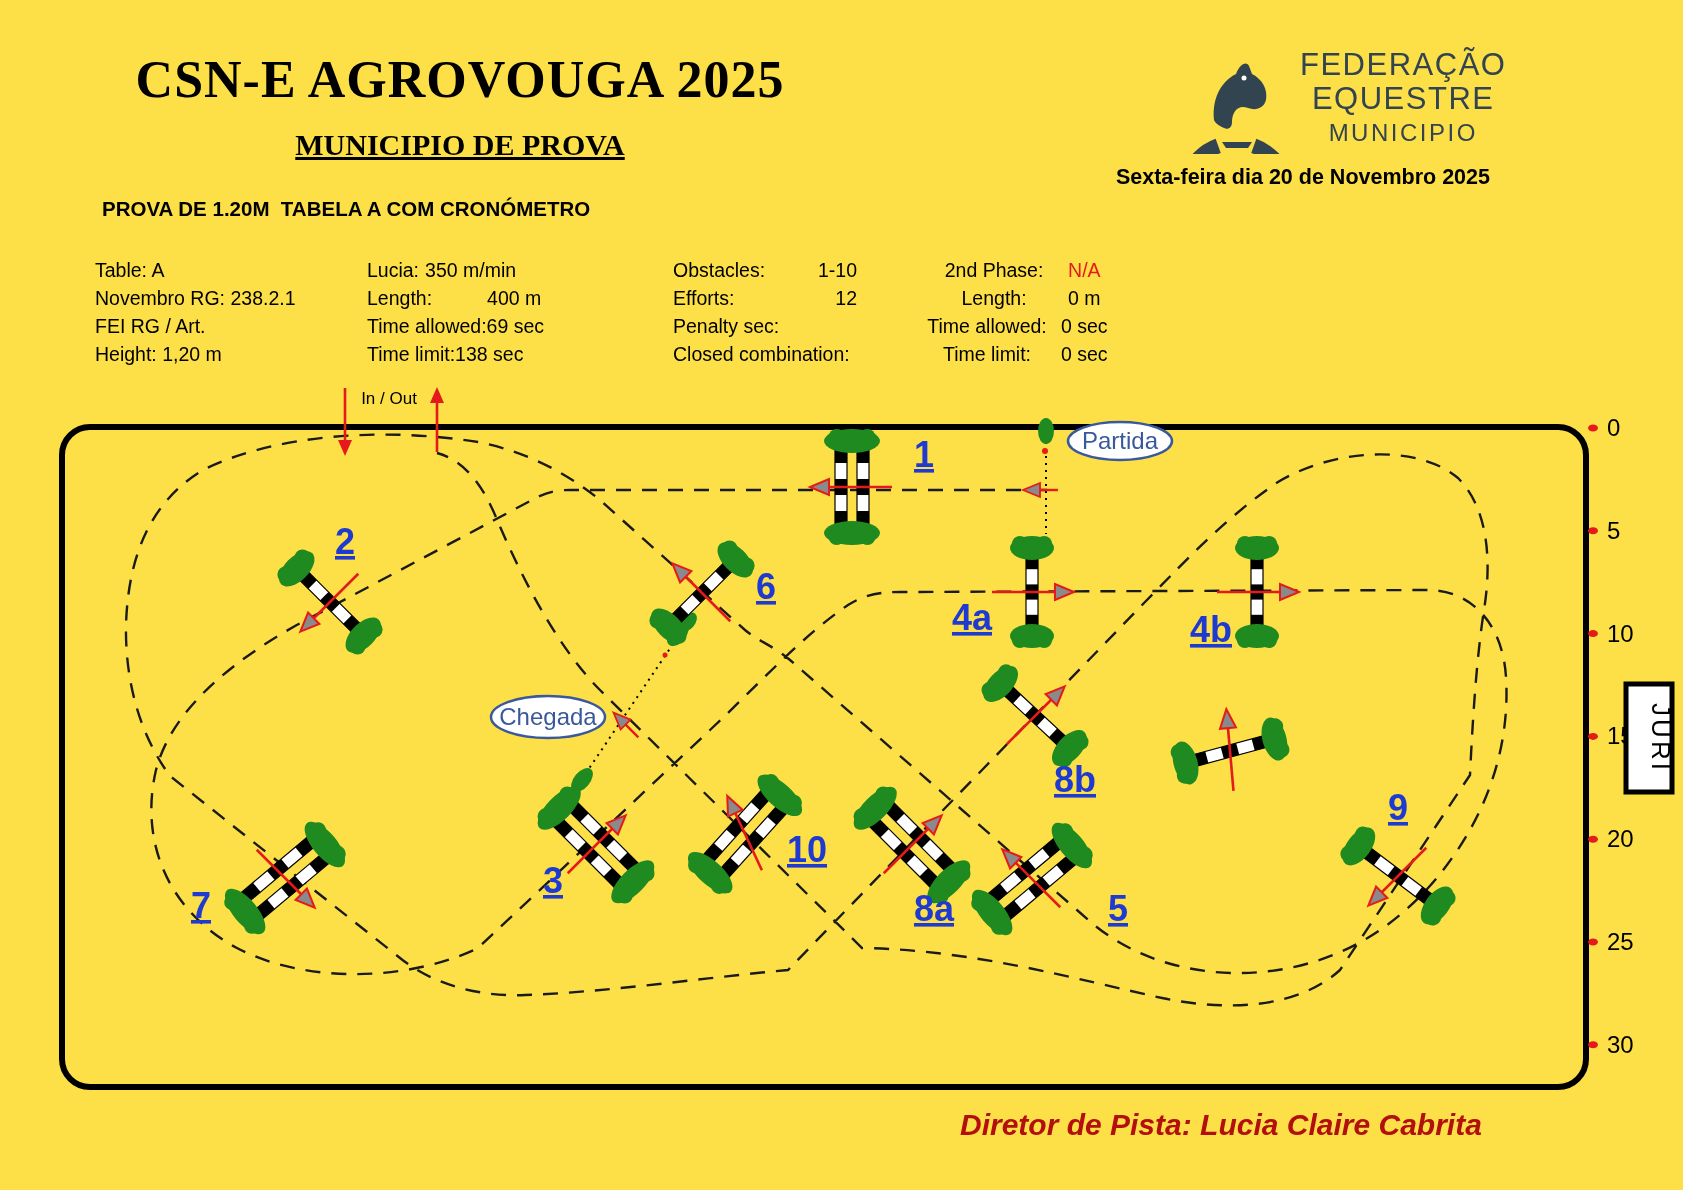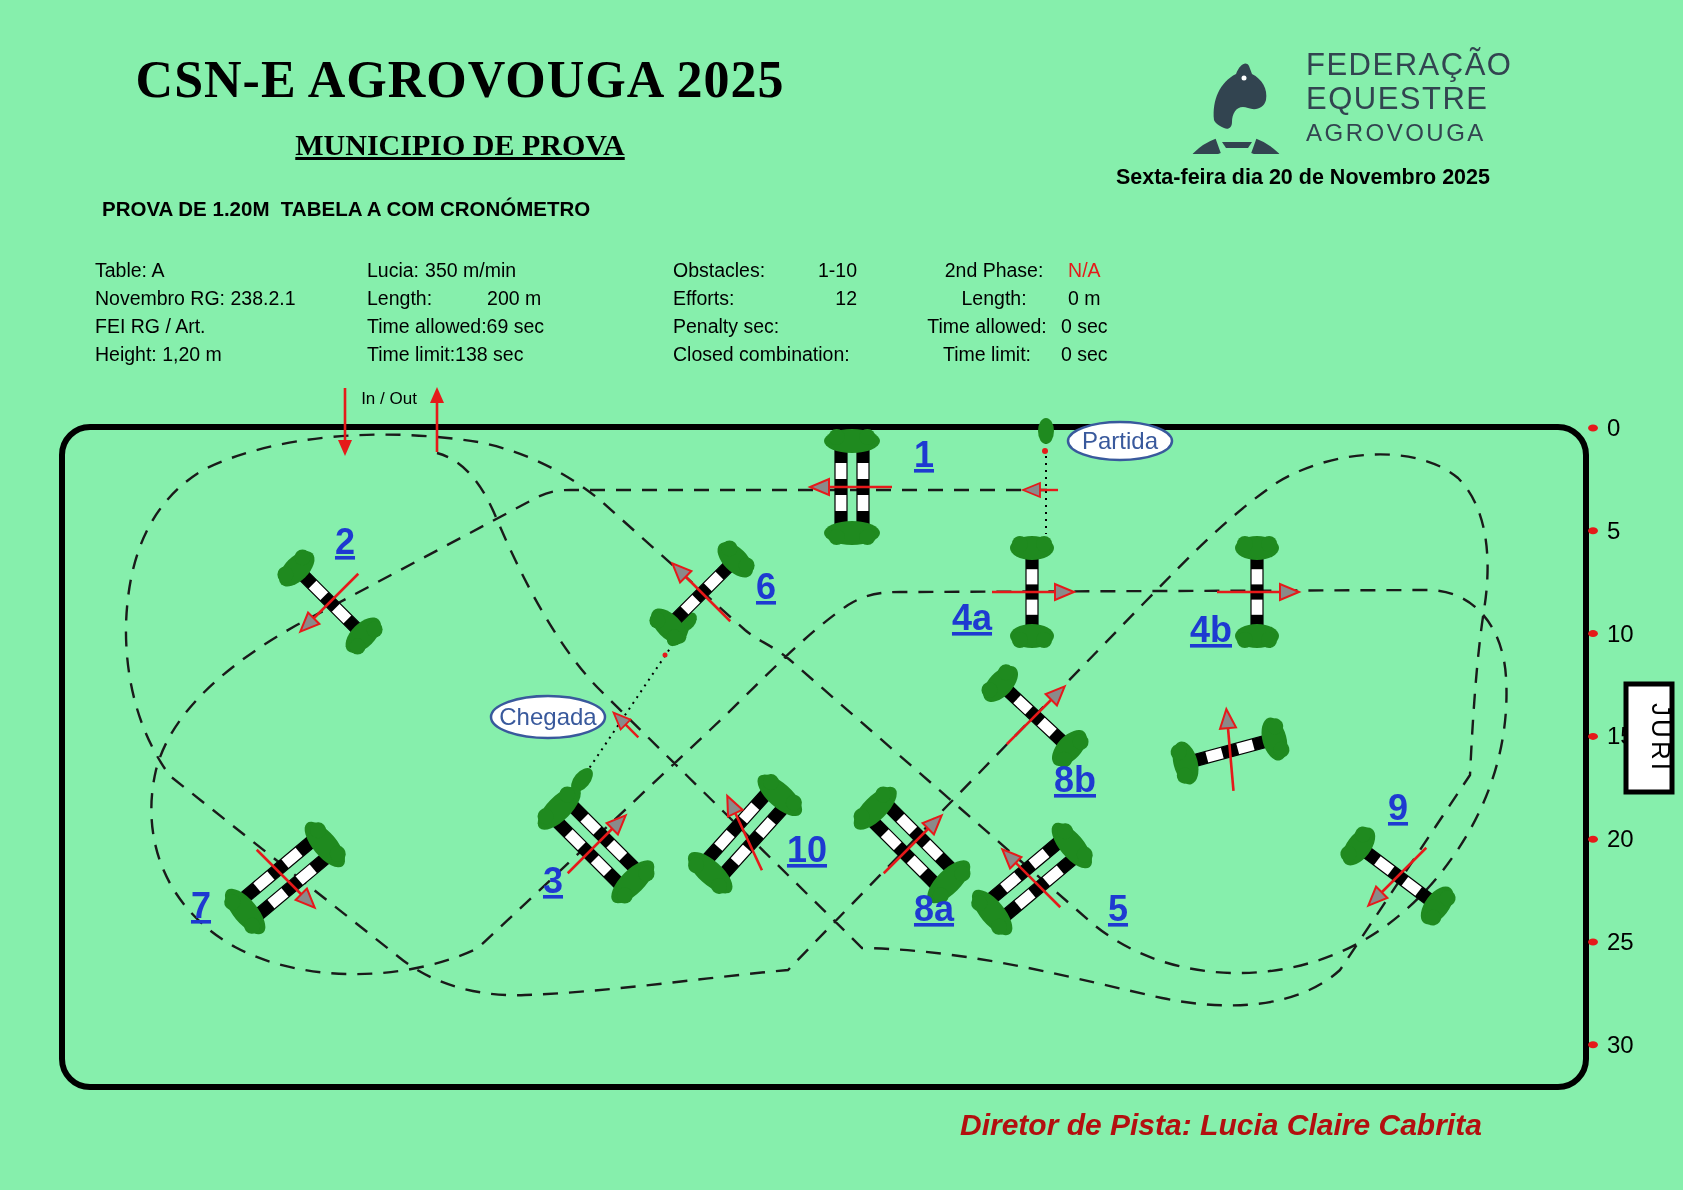--- a/index.html
+++ b/index.html
@@ -1,33 +1,33 @@
 <!DOCTYPE html>
 <html><head>
 <meta charset="utf-8">
 <style>
   html,body{margin:0;padding:0;background:#fff;}
-  .page{position:relative;width:1683px;height:1190px;background:#86efac;
+  .page{position:relative;width:1683px;height:1190px;background:#fde047;
         font-family:"Liberation Sans",sans-serif;overflow:hidden;color:#000;}
   .abs{position:absolute;}
   .page-title{left:60px;top:50px;width:800px;text-align:center;
         font-family:"Liberation Serif",serif;font-weight:bold;font-size:52px;letter-spacing:1px;}
   .page-subtitle{left:60px;top:128px;width:800px;text-align:center;
         font-family:"Liberation Serif",serif;font-weight:bold;font-size:30px;text-decoration:underline;}
   .event-date{right:193px;top:165px;font-size:21.5px;font-weight:bold;}
   .prova{left:102px;top:197px;font-size:20.5px;font-weight:bold;white-space:pre;}
   .info-col{top:256px;font-size:19.5px;line-height:28px;white-space:nowrap;}
   #info-col1{left:95px;} #info-col2{left:367px;} #info-col3{left:673px;width:184px;} #info-col4{left:913px;text-align:center;}
   .info-line{display:block;height:28px;}
   #info-col3 .info-line{display:flex;justify-content:space-between;}
   #info-col4 .lbl{display:inline-block;width:148px;}
   .val-red{color:#e51a1a;}
   .footer-line{left:960px;top:1108px;font-size:30px;font-weight:bold;font-style:italic;color:#b30f0f;}
   .logo-wrap{left:1178px;top:42px;width:320px;height:110px;}
-  .logo-text{position:absolute;left:128px;top:6px;color:#324450;line-height:34px;}
+  .logo-text{position:absolute;left:122px;top:6px;color:#324450;line-height:34px;text-align:center;}
   .logo-l1,.logo-l2{font-size:31px;letter-spacing:1.5px;}
   .logo-l3{font-size:24px;letter-spacing:2.5px;}
   .ob-label{font-weight:bold;font-size:36px;fill:#1e3ad1;text-decoration:underline;text-anchor:middle;
         font-family:"Liberation Sans",sans-serif;}
   .gate-label{font-size:24px;fill:#39599c;text-anchor:middle;font-family:"Liberation Sans",sans-serif;}
   .ruler-num{font-size:24px;fill:#000;font-family:"Liberation Sans",sans-serif;}
   .inout-text{font-size:17px;fill:#000;text-anchor:middle;font-family:"Liberation Sans",sans-serif;}
   .juri-text{font-size:26px;letter-spacing:3px;fill:#000;text-anchor:middle;font-family:"Liberation Sans",sans-serif;}
 </style>
 </head>
@@ -43,36 +43,36 @@
       <path d="M 40.2 103.9 A 52 52 0 1 0 75.8 103.9" fill="none" stroke="#324450" stroke-width="15"></path>
       <path d="M 44 100 L 74 100 L 70 106 L 48 106 Z" fill="#324450"></path>
       <g fill="#324450">
         <path d="M 36 78 C 34 58 42 40 58 32 C 62 22 68 19 71 24 L 74 32 C 84 37 90 47 88 58 C 86 66 78 69 70 66 C 60 62 54 70 54 80 C 54 86 50 88 46 86 C 40 83 37 81 36 78 Z"></path>
         <circle cx="66" cy="36" r="2.5" fill="#fff"></circle>
       </g>
     </svg>
     <div class="logo-text">
       <div class="logo-l1">FEDERAÇÃO</div>
       <div class="logo-l2">EQUESTRE</div>
-      <div class="logo-l3">AGROVOUGA</div>
+      <div class="logo-l3">MUNICIPIO</div>
     </div>
   </div>
 
   <div class="abs event-date">Sexta-feira dia 20 de Novembro 2025</div>
   <div class="abs prova">PROVA DE 1.20M  TABELA A COM CRONÓMETRO</div>
 
   <div class="abs info-col" id="info-col1">
       <span class="info-line">Table: A</span>
       <span class="info-line">Novembro RG: 238.2.1</span>
       <span class="info-line">FEI RG / Art.</span>
       <span class="info-line">Height: 1,20 m</span>
     </div>
   <div class="abs info-col" id="info-col2">
       <span class="info-line"><span class="lbl">Lucia:</span><span style="margin-left: 6px;">350 m/min</span></span>
-      <span class="info-line"><span class="lbl">Length:</span><span style="margin-left: 55px;">200 m</span></span>
+      <span class="info-line"><span class="lbl">Length:</span><span style="margin-left: 55px;">400 m</span></span>
       <span class="info-line"><span class="lbl">Time allowed:</span><span style="margin-left: 0px;">69 sec</span></span>
       <span class="info-line"><span class="lbl">Time limit:</span><span style="margin-left: 0px;">138 sec</span></span>
     </div>
   <div class="abs info-col" id="info-col3">
       <span class="info-line">
         <span>Obstacles:</span>
         <span>1-10</span>
       </span>
       <span class="info-line">
         <span>Efforts:</span>

